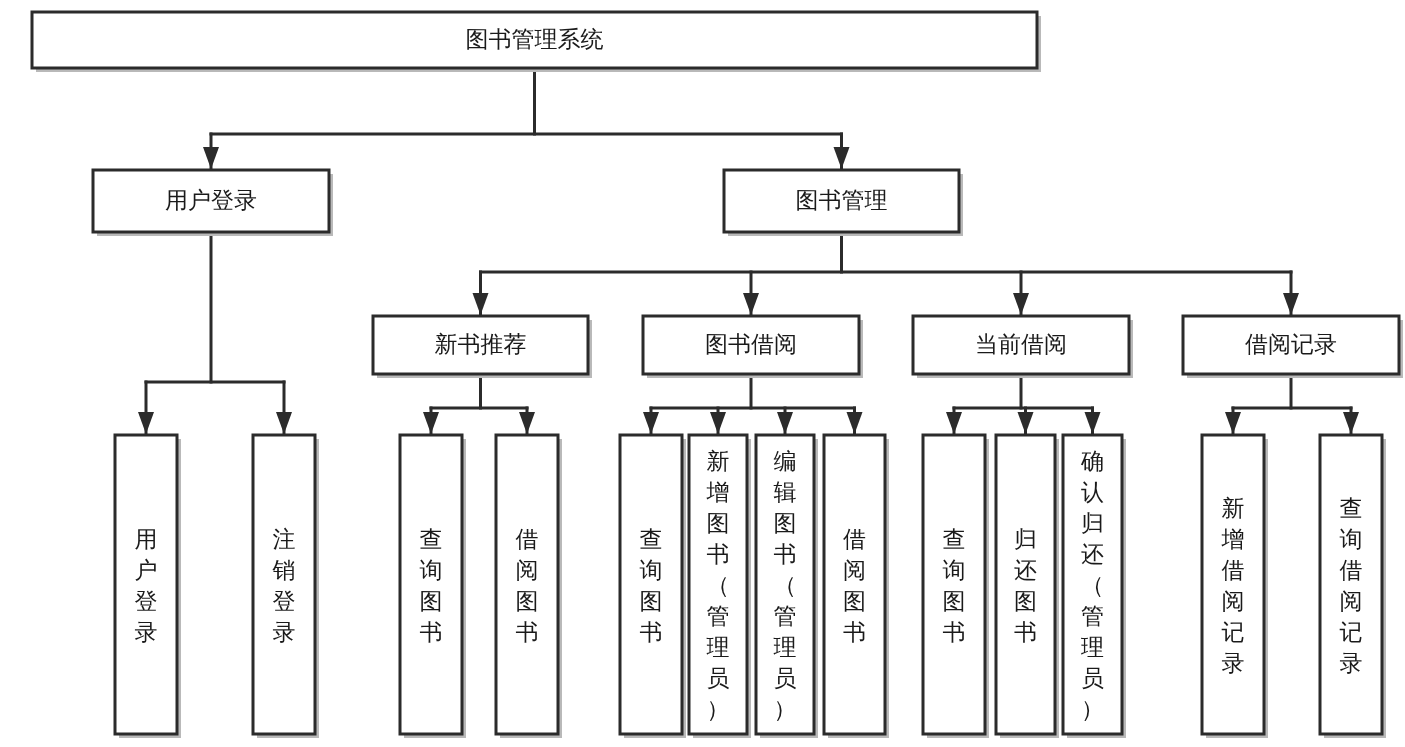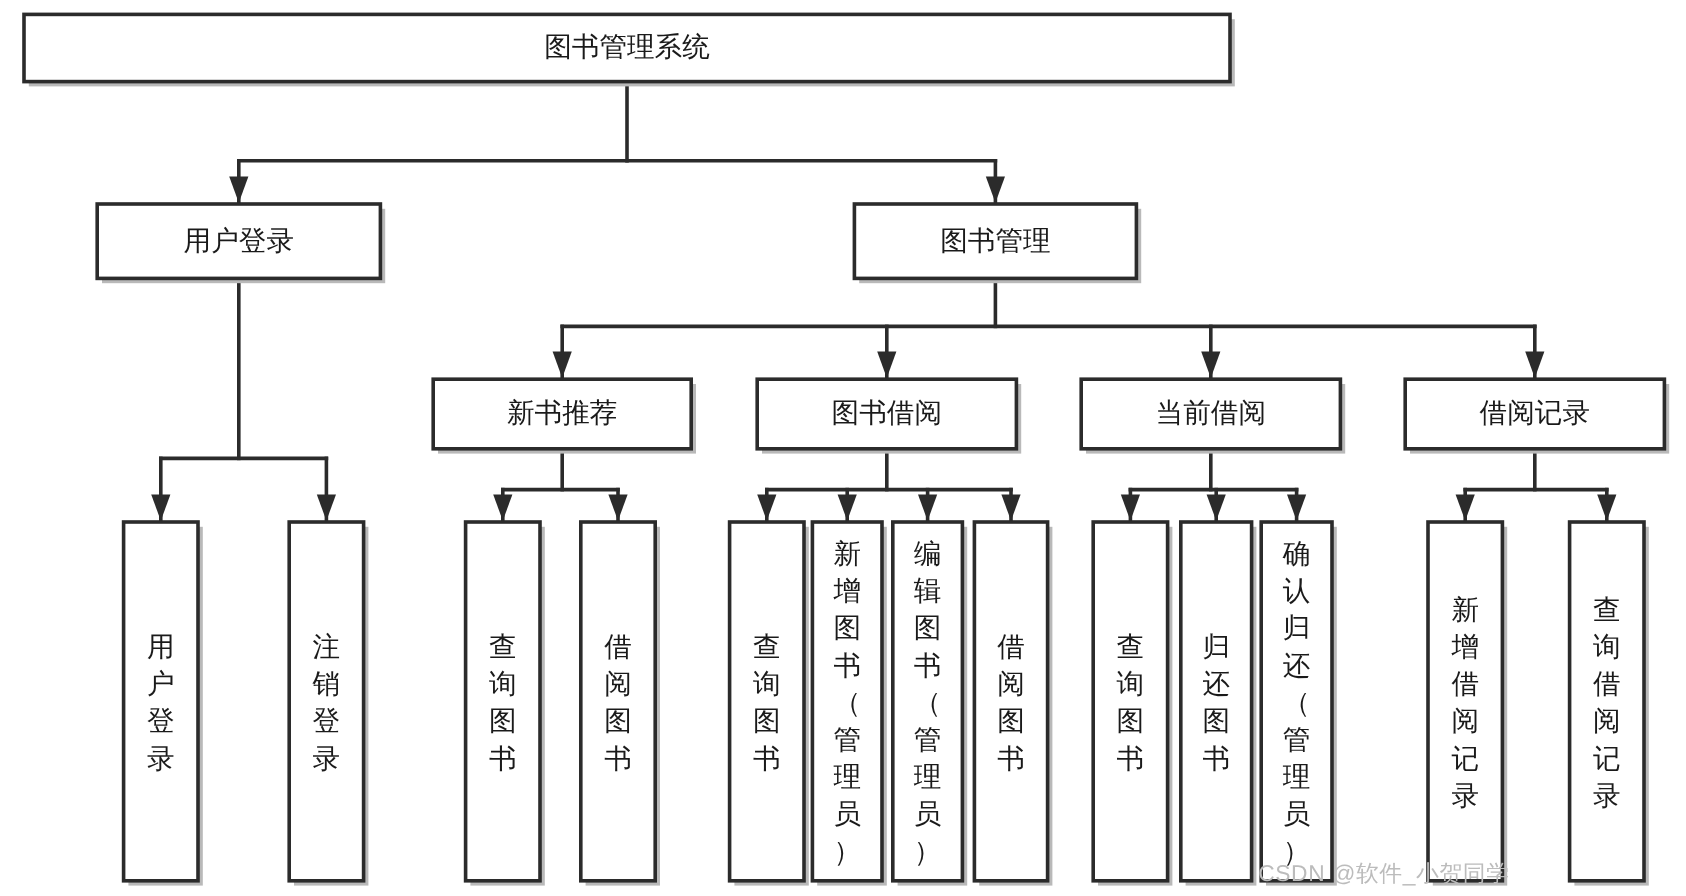--- a/index.html
+++ b/index.html
@@ -10,21 +10,21 @@
   body {
     width: 1405px;
     height: 747px;
     font-family: "Liberation Sans", "DejaVu Sans", sans-serif;
     overflow: hidden;
     position: relative;
   }
   #diagram-root {
     position: absolute;
     top: 0;
-    left: 0;
+    left: 12px;
     width: 1272px;
     height: 747px;
   }
   .node-box {
     fill: #ffffff;
     stroke: #2b2b2b;
     stroke-width: 3;
   }
   .node-shadow {
     fill: #b9b9b9;
@@ -217,14 +217,13 @@
           <rect x="1190" y="435" width="62" height="299" class="node-box"></rect>
           <text x="1221" y="0" class="node-label-vertical"><tspan x="1221" y="515.68">新</tspan><tspan x="1221" y="546.68">增</tspan><tspan x="1221" y="577.68">借</tspan><tspan x="1221" y="608.68">阅</tspan><tspan x="1221" y="639.68">记</tspan><tspan x="1221" y="670.68">录</tspan></text>
         </g>
         <g>
           <rect x="1312" y="439" width="62" height="299" class="node-shadow"></rect>
           <rect x="1308" y="435" width="62" height="299" class="node-box"></rect>
           <text x="1339" y="0" class="node-label-vertical"><tspan x="1339" y="515.68">查</tspan><tspan x="1339" y="546.68">询</tspan><tspan x="1339" y="577.68">借</tspan><tspan x="1339" y="608.68">阅</tspan><tspan x="1339" y="639.68">记</tspan><tspan x="1339" y="670.68">录</tspan></text>
         </g>
       </g>
   </svg>
-  <div class="watermark">CSDN @软件_小贺同学</div>
 </div>
 
 </body></html>

